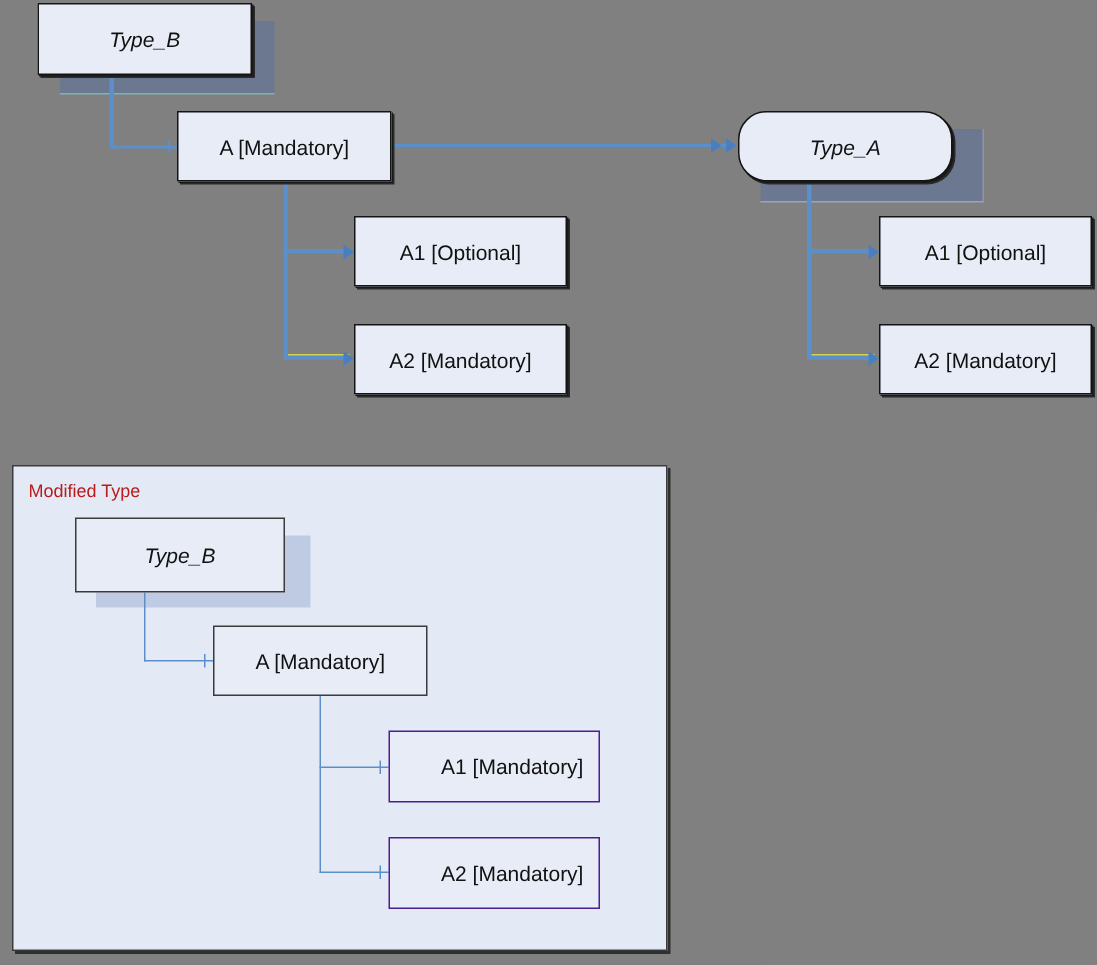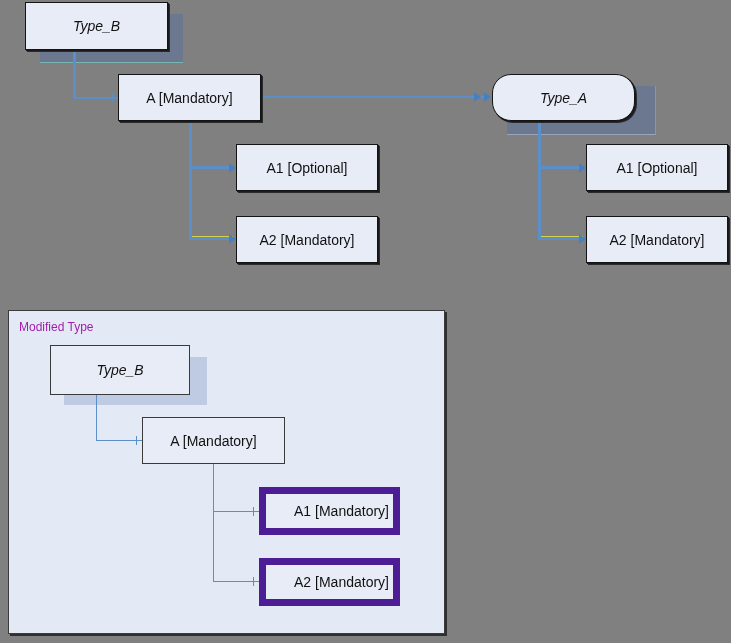--- a/index.html
+++ b/index.html
@@ -30,21 +30,21 @@
     z-index: 6;
   }
   .node.dark {
     border: 1px solid #141414;
     box-shadow: 1px 1px 0 #1a1a1a, 2px 2px 0 #2a2a2a;
   }
   .node.plain {
     border: 1px solid #3a3a3a;
   }
   .node.grayframe {
-    border: 7px solid #4c1d95;
+    border: 1px solid #4c1d95;
     padding-left: 24px;
   }
   .node .label {
     pointer-events: none;
     white-space: nowrap;
   }
   .node.type .label {
     font-style: italic;
     font-size: 14px;
   }
@@ -106,21 +106,21 @@
     background: #e4eaf5;
     border: 1px solid #3b3b3b;
     box-shadow: 2px 2px 0 #2f2f2f;
     z-index: 2;
   }
   #panel-title {
     position: absolute;
     left: 10px;
     top: 9px;
     font-size: 12px;
-    color: #a21caf;
+    color: #b91c1c;
     font-family: "Liberation Sans", sans-serif;
   }
 </style>
 </head>
 <body>
 
 <div id="canvas">
 
   <div class="tshadow" style="left:40px; top:14px; width:143px; height:48px;"></div>
   <div class="tshadow-hl" style="left:40px; top:62px; width:143px;"></div>

